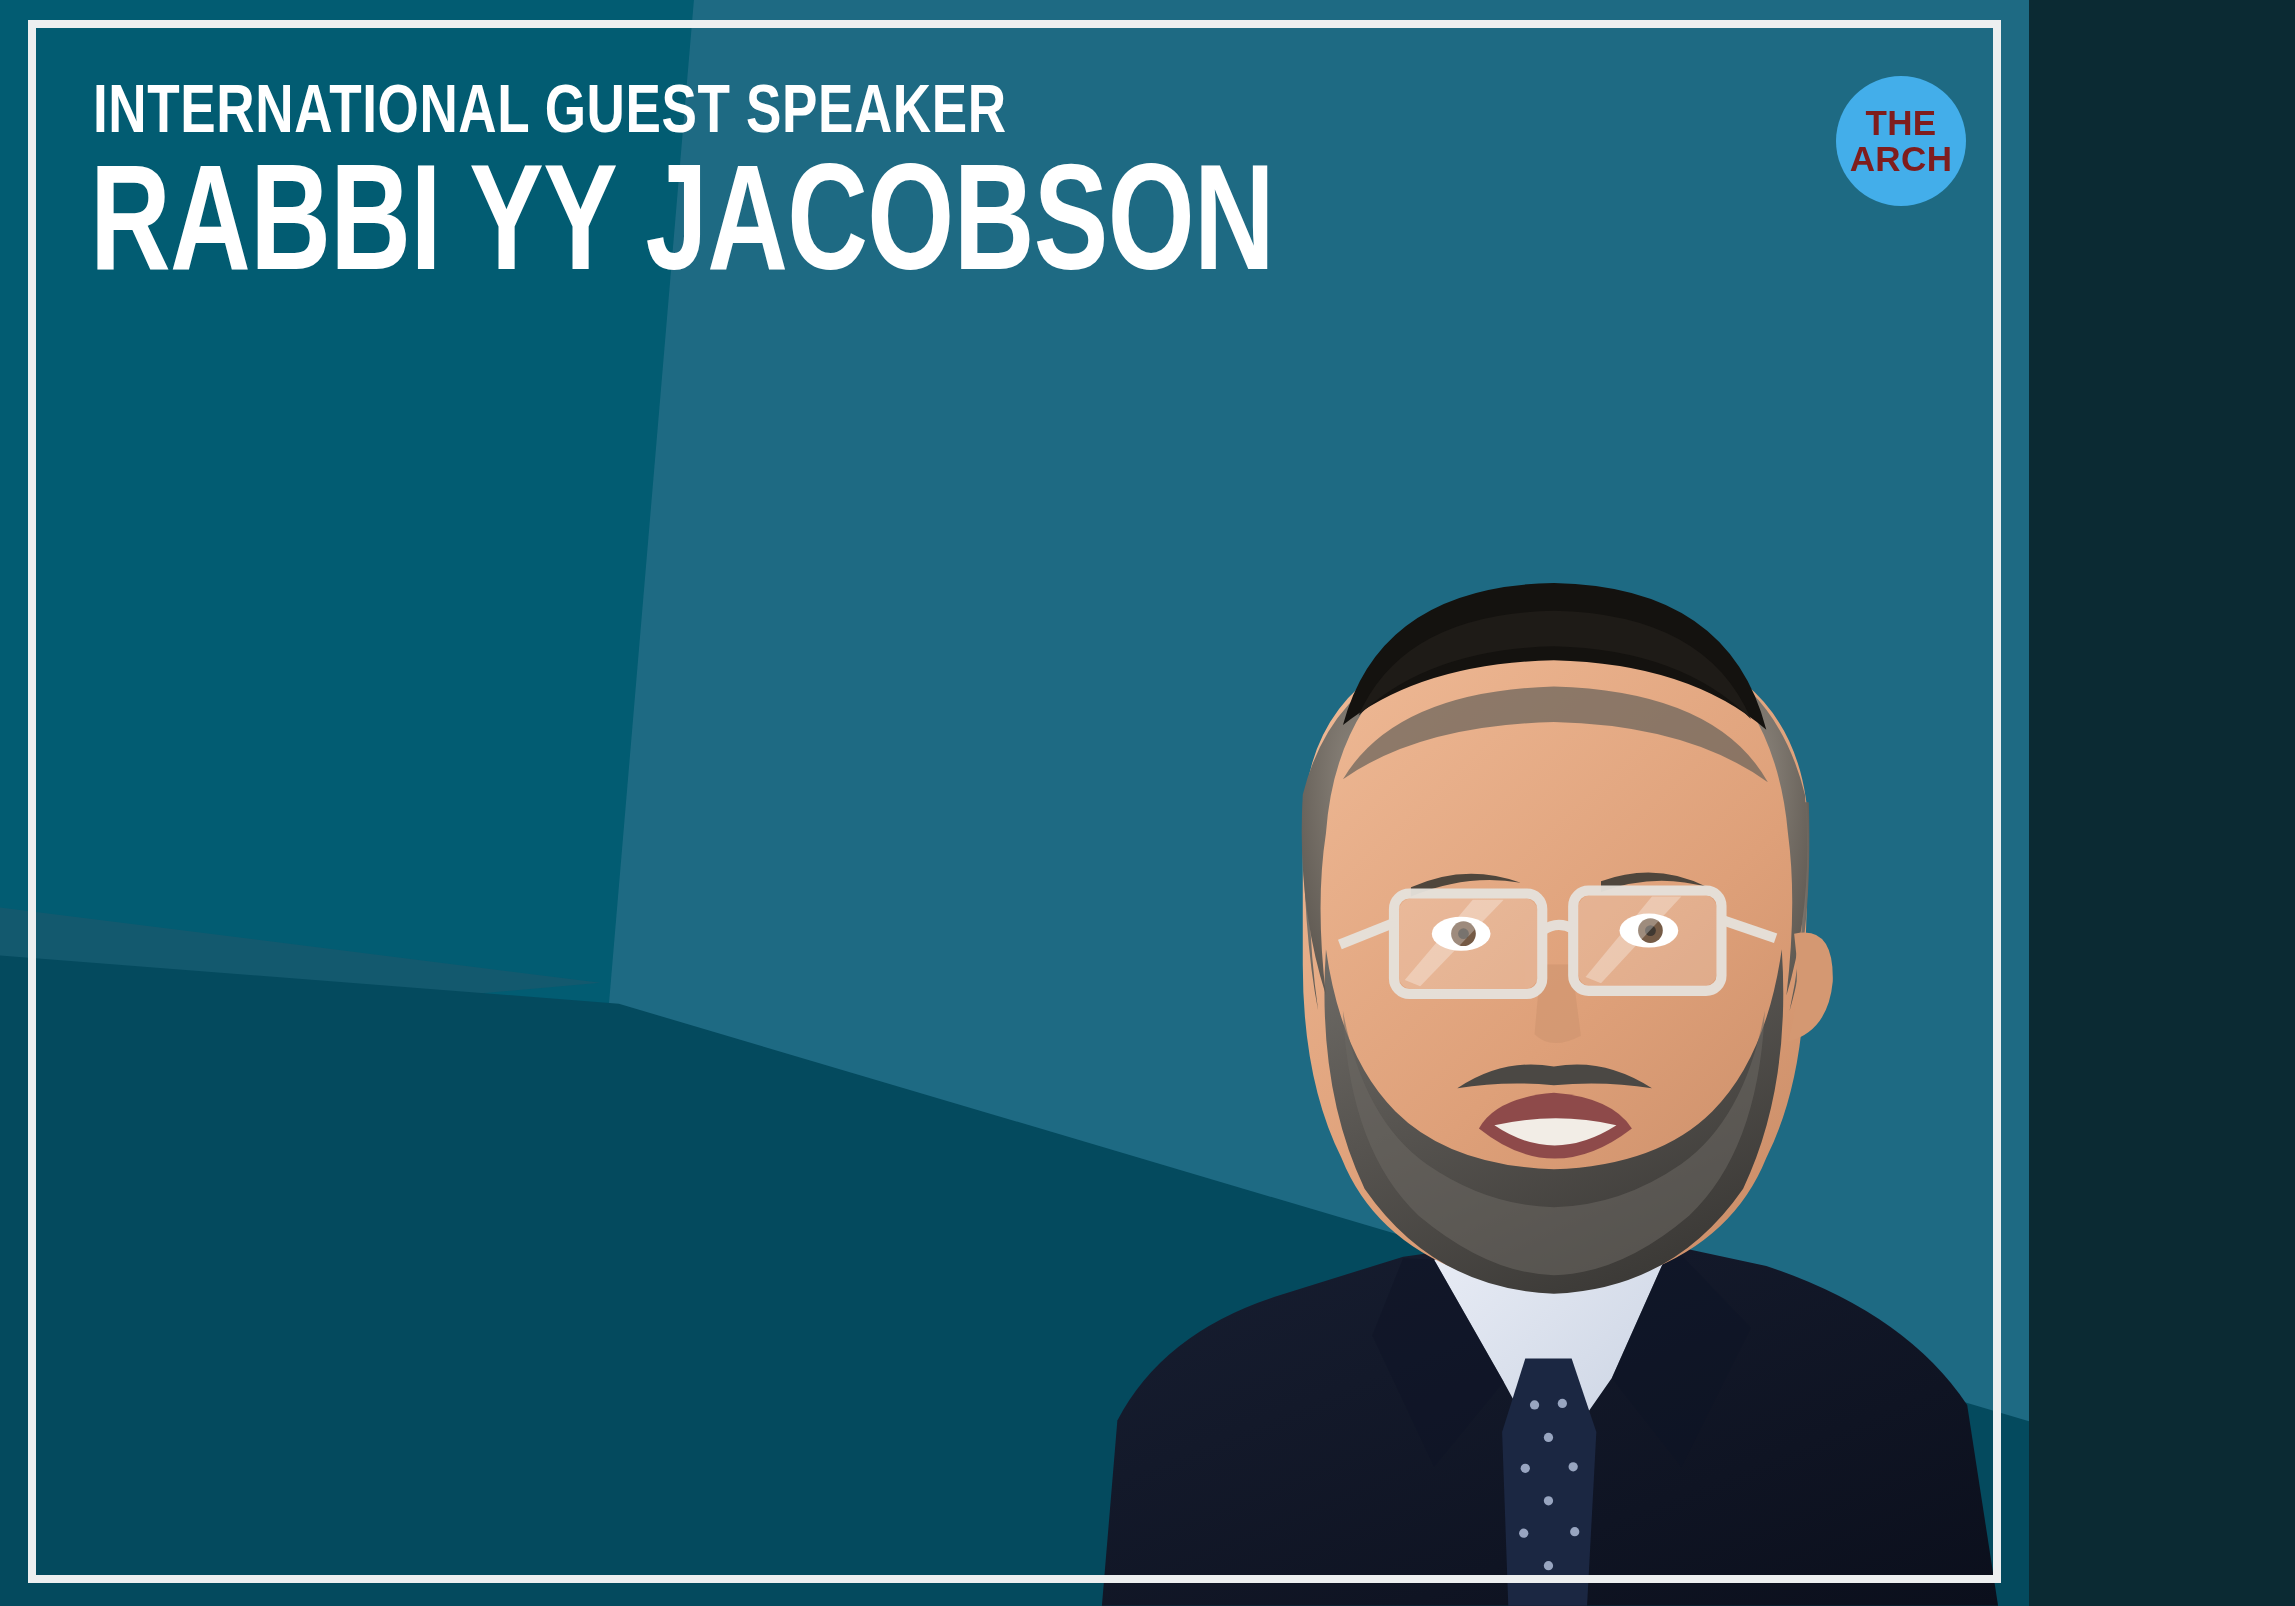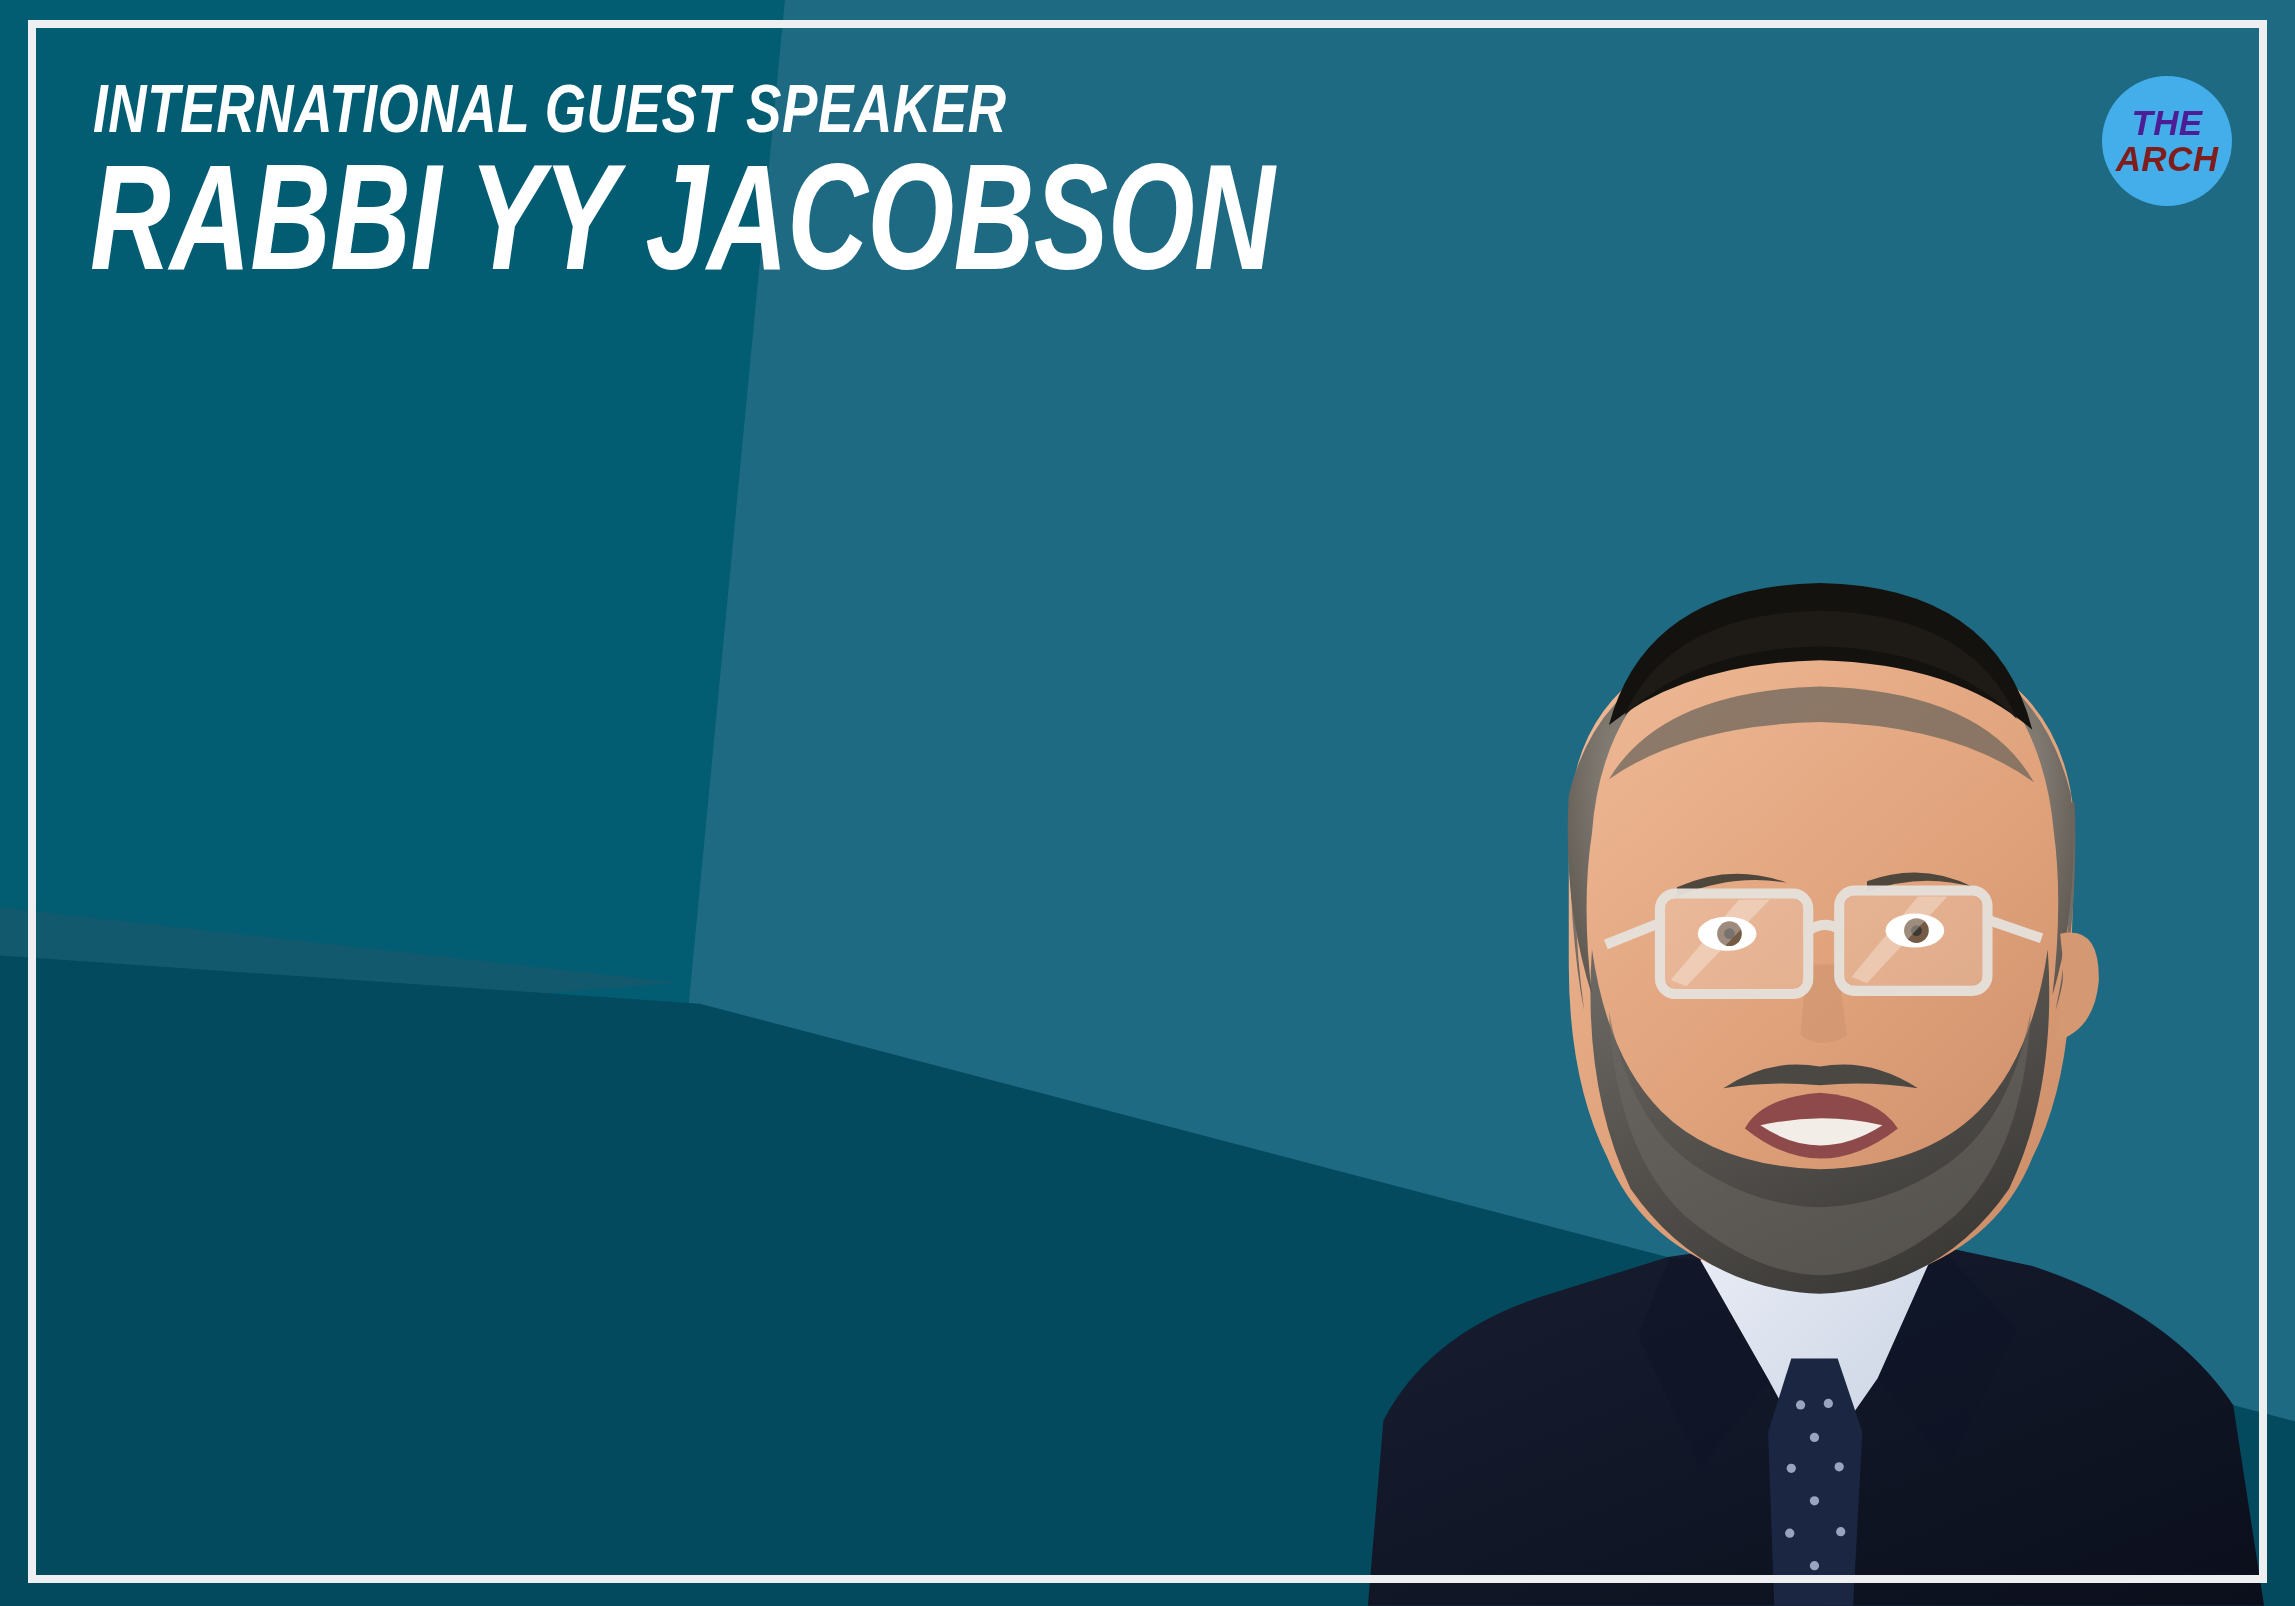--- a/index.html
+++ b/index.html
@@ -3,26 +3,25 @@
 <meta charset="utf-8">
 <title>Event Poster</title>
 <style>
   html, body {
     margin: 0;
     padding: 0;
     background: #0b2a33;
   }
   .poster {
     position: relative;
-    width: 2295px;
+    width: 2029px;
     height: 1606px;
     overflow: hidden;
     font-family: "Liberation Sans", sans-serif;
     background: #025C72;
-    font-style: italic;
   }
 
   
   .bg-layer {
     position: absolute;
     inset: 0;
     overflow: hidden;
   }
   .bg-base {
     position: absolute;
@@ -147,21 +146,21 @@
     height: 130px;
     border-radius: 50%;
     background: #43AEEA;
     display: flex;
     flex-direction: column;
     align-items: center;
     justify-content: center;
     line-height: 1.04;
   }
   .arch-the {
-    color: #4c1d95;
+    color: #7f1d1d;
     font-size: 35px;
     font-weight: bold;
     letter-spacing: 0.4px;
   }
   .arch-word {
     color: #7f1d1d;
     font-size: 35px;
     font-weight: bold;
     letter-spacing: 0.4px;
   }

